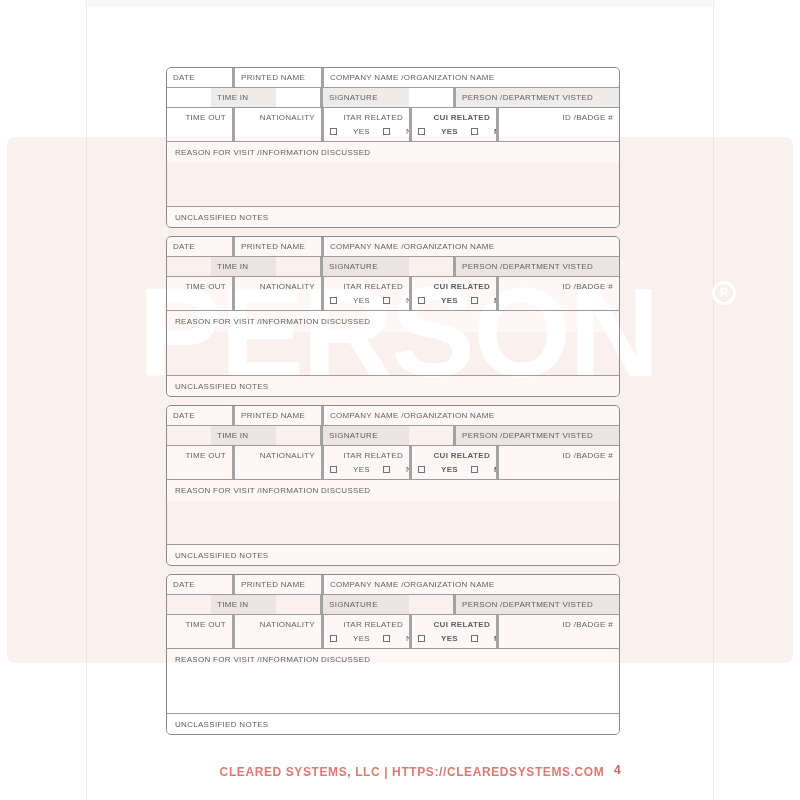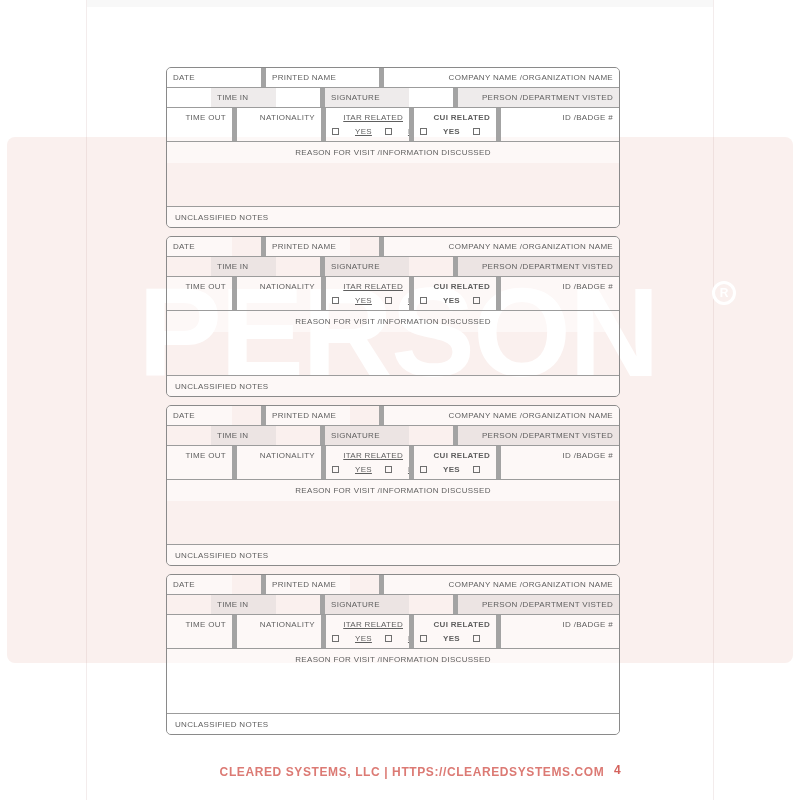--- a/index.html
+++ b/index.html
@@ -22,33 +22,33 @@
     border:3px solid #ffffff;border-radius:50%;color:#ffffff;font-size:12px;
     font-weight:bold;display:flex;align-items:center;justify-content:center;
     letter-spacing:0;}
   
   .blocks{position:absolute;left:166px;top:67px;width:454px;}
   .block{position:relative;box-sizing:border-box;width:454px;height:161px;
     border:1px solid #8a8a8a;border-radius:5px;margin-bottom:8px;
     display:flex;flex-direction:column;overflow:hidden;}
   .row{display:flex;box-sizing:border-box;}
   .row + .row{border-top:1px solid #9c9c9c;}
-  .r1{height:31px;gap:29px;}
+  .r1{height:31px;}
   .r2{height:27px;}
   .r3{height:41px;text-align:right;}
-  .r4{height:27px;text-align:center;}
+  .r4{height:27px;}
   .r5{flex:1;margin-top:43px;}
   .cell{box-sizing:border-box;padding:5px 6px;background:rgba(255,255,255,0.5);
     font-size:8px;color:#5f5f5f;letter-spacing:0.3px;overflow:hidden;white-space:nowrap;}
-  .cell + .cell{border-left:5px solid #a3a3a3;}
+  .cell + .cell{border-left:3px solid #a3a3a3;}
   .r2 .cell{background:rgba(224,218,219,0.55);margin-left:44px;}
   .c1{width:65px;}
   .c2{width:89px;}
-  .c3{flex:1;text-align:right;}
-  .c-itar{width:88px;text-decoration:underline;}
+  .c3{flex:1;}
+  .c-itar{width:88px;}
   .c-cui{width:87px;font-weight:bold;}
   .c-id{flex:1;}
   .full{flex:1;padding:6px 8px;}
   .cb-line{margin-top:5px;display:flex;align-items:center;}
   .cb-group{display:inline-flex;align-items:center;margin-right:13px;gap:13px;}
   .cb-group:last-child{margin-right:6px;}
   .cb{display:inline-block;box-sizing:border-box;width:7px;height:7px;
     border:1px solid #6f6f6f;margin-right:3px;background:transparent;}
   
   .footer{position:absolute;left:12px;top:765px;width:800px;text-align:center;

